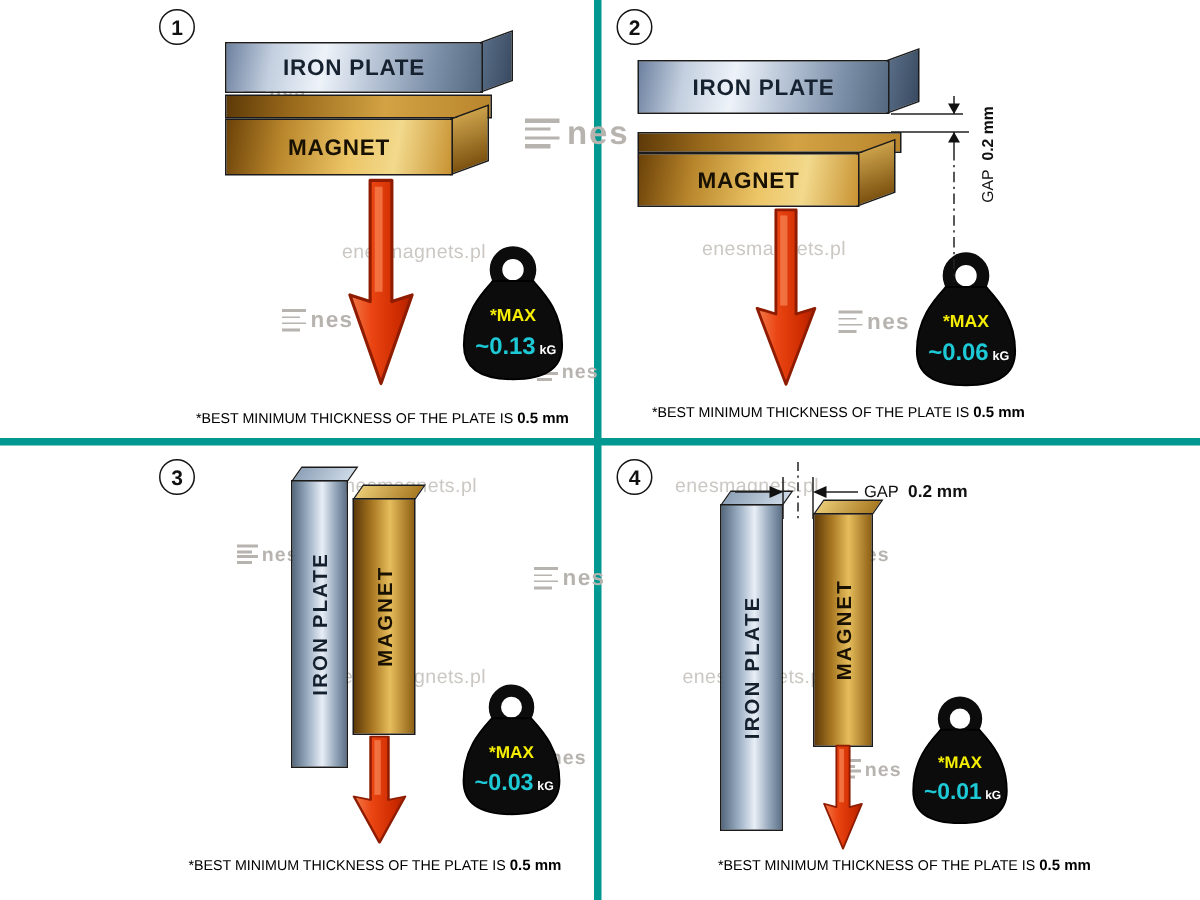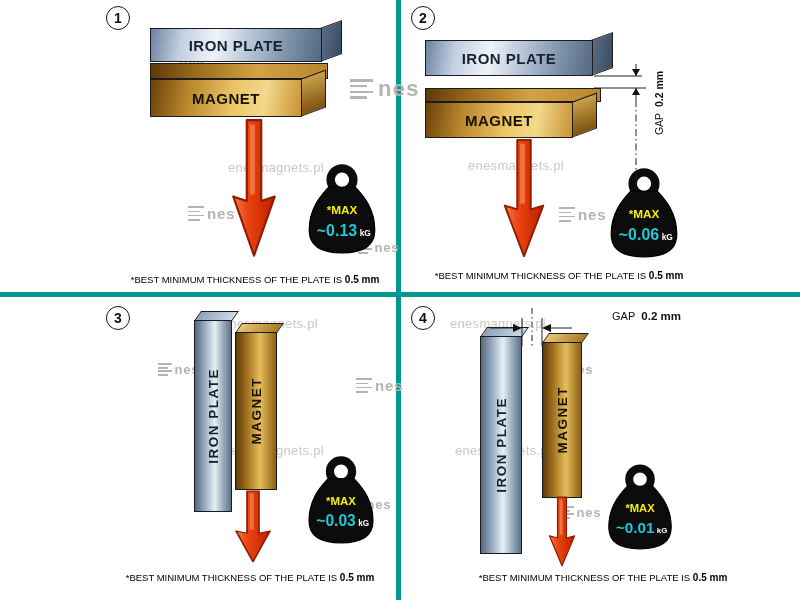--- a/index.html
+++ b/index.html
@@ -309,21 +309,21 @@
 
     <svg class="dim" style="left:87px;top:11px;width:84px;height:40px;" viewBox="0 0 84 40">
       <line x1="34" y1="10" x2="34" y2="38"></line>
       <line x1="54" y1="10" x2="54" y2="38"></line>
       <line x1="2" y1="20" x2="26" y2="20"></line>
       <polygon points="34,20 25,16 25,24"></polygon>
       <line x1="84" y1="20" x2="62" y2="20"></line>
       <polygon points="54,20 63,16 63,24"></polygon>
       <line x1="44" y1="0" x2="44" y2="38" stroke="#555" stroke-width="0.8" stroke-dasharray="6 3 1.5 3"></line>
     </svg>
-    <div class="gap-horiz" style="left:175px;top:13px;margin-left:36px;">
+    <div class="gap-horiz" style="left:175px;top:25px;">
       <span>GAP</span>&nbsp;&nbsp;<b>0.2 mm</b>
     </div>
 
     <div class="cap3d cap-top-steel" style="left:79px;top:30px;width:42px;height:10px;"></div>
     <div class="face3d steel-v" style="left:79px;top:39px;width:42px;height:218px;">
       <span class="vlabel">IRON PLATE</span>
     </div>
 
     <div class="cap3d cap-top-gold" style="left:141px;top:36px;width:40px;height:10px;"></div>
     <div class="face3d gold-v" style="left:141px;top:45px;width:40px;height:156px;">

